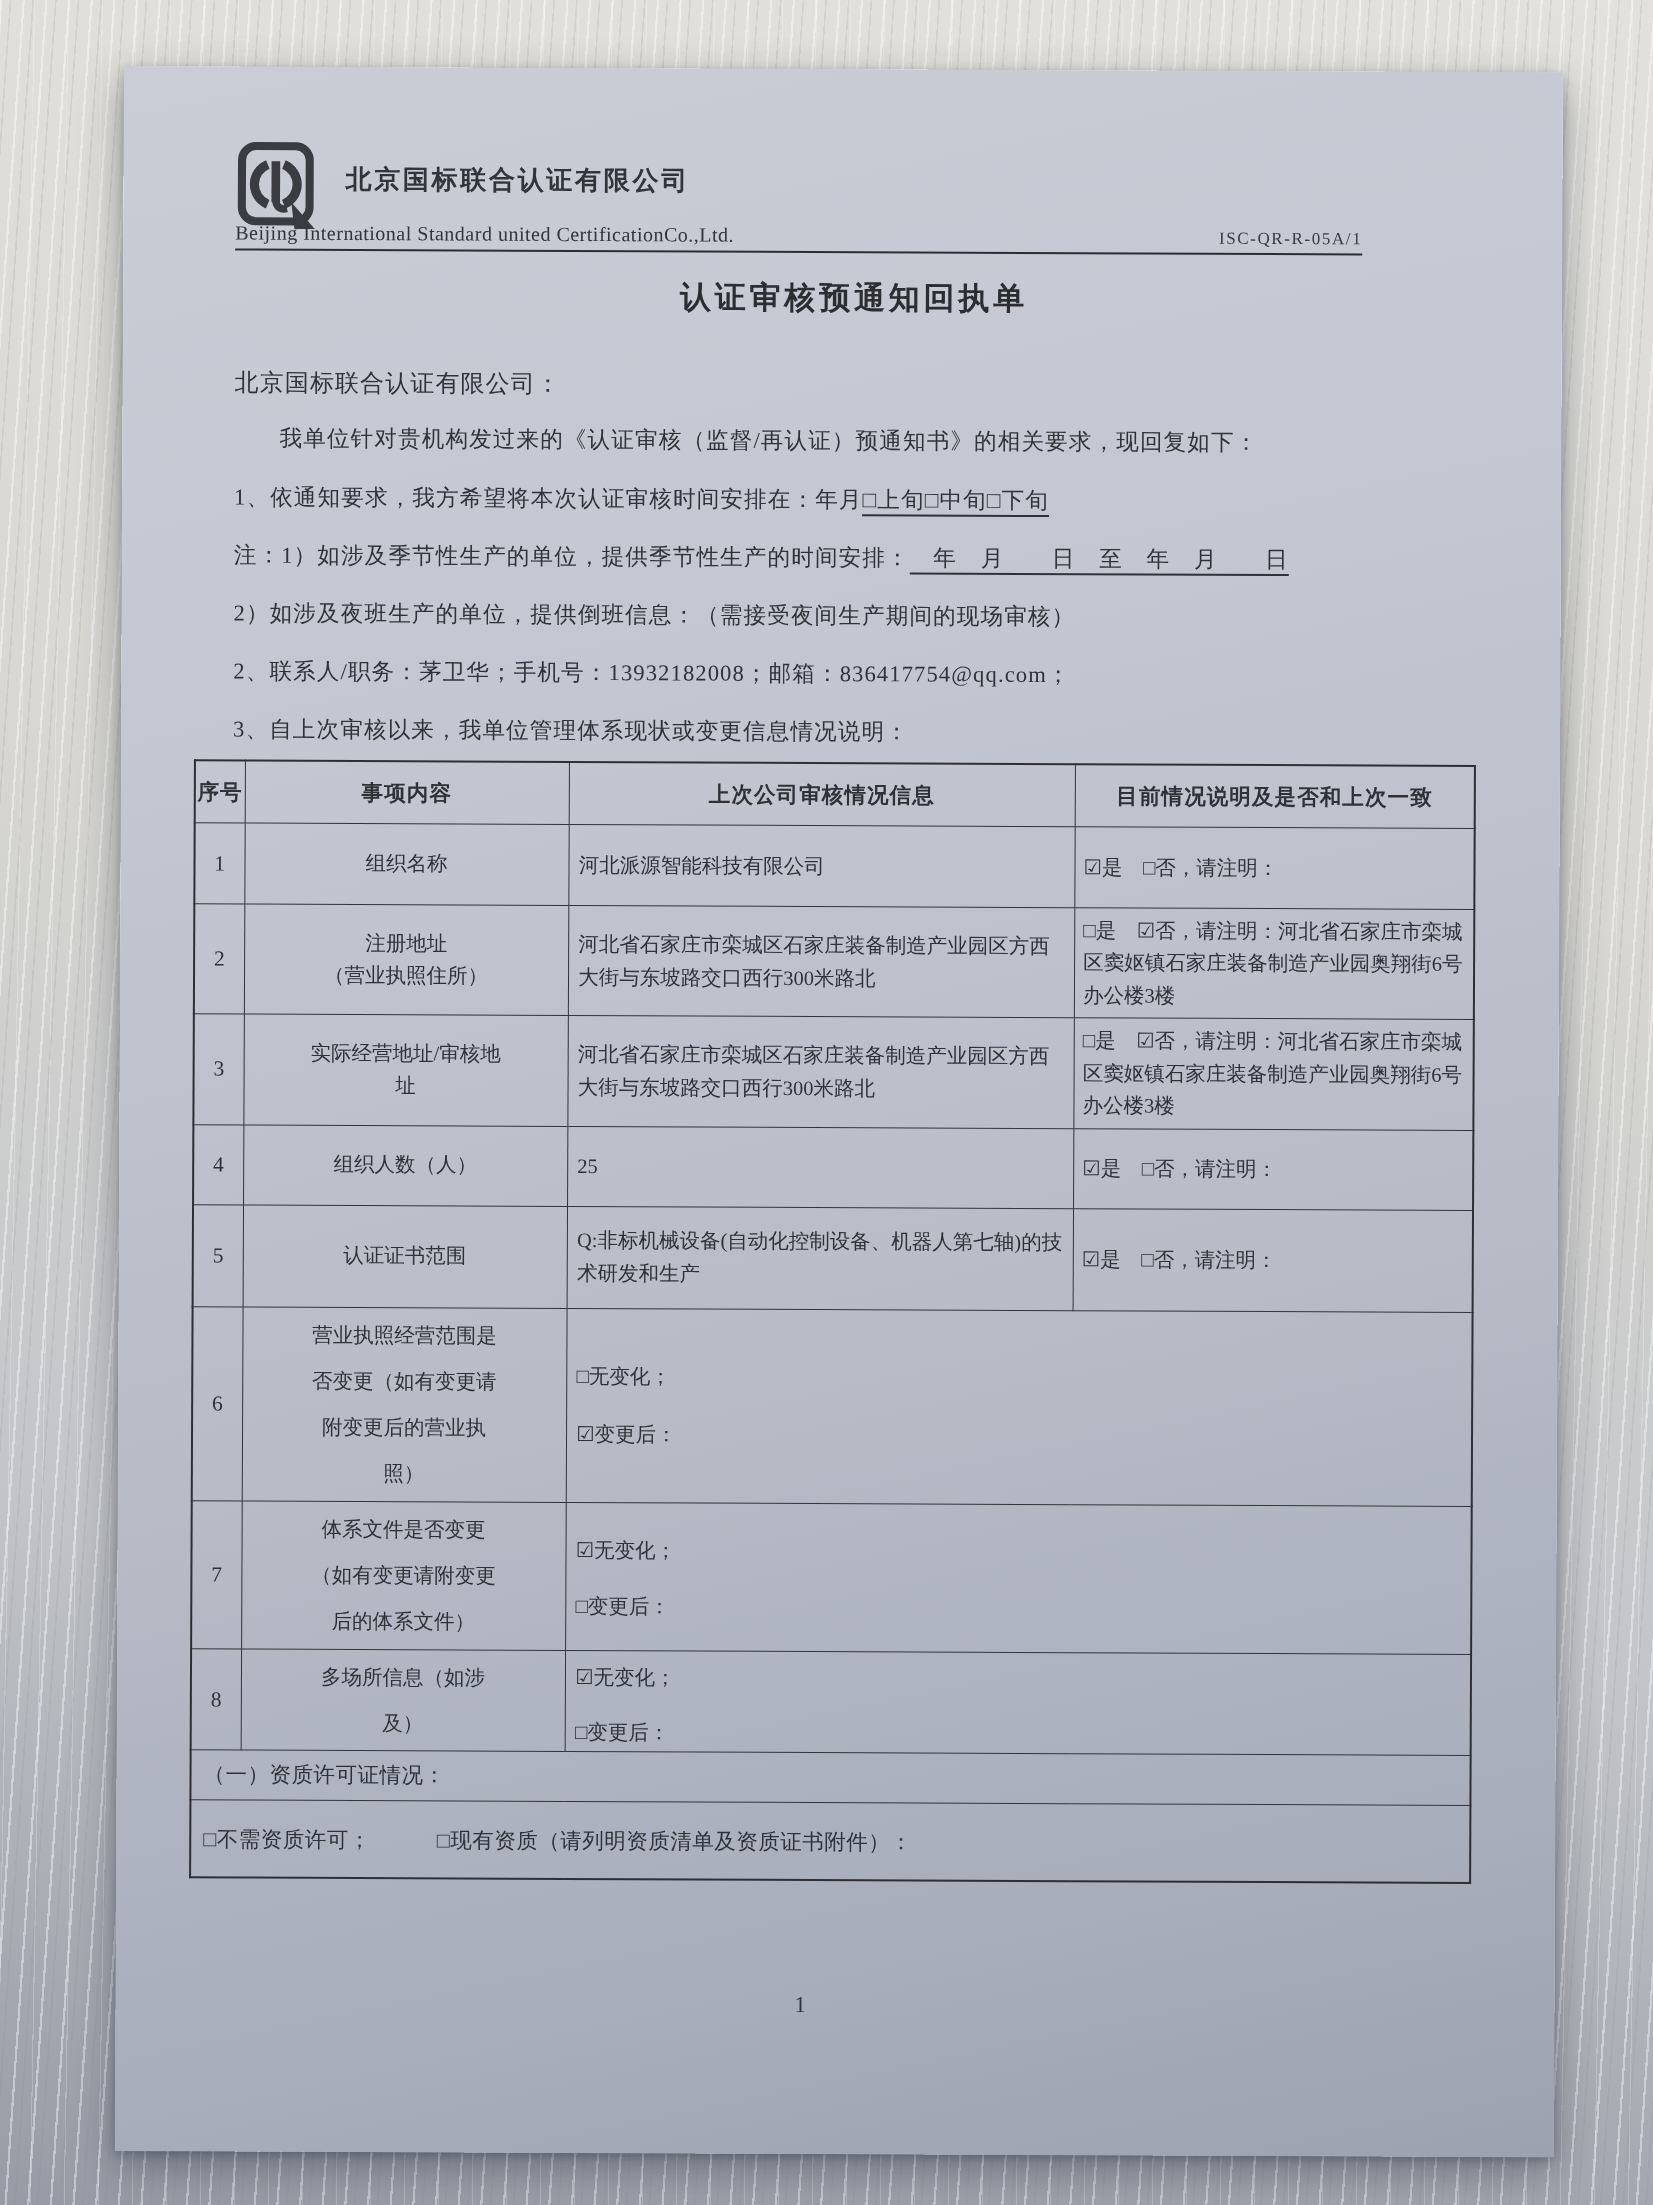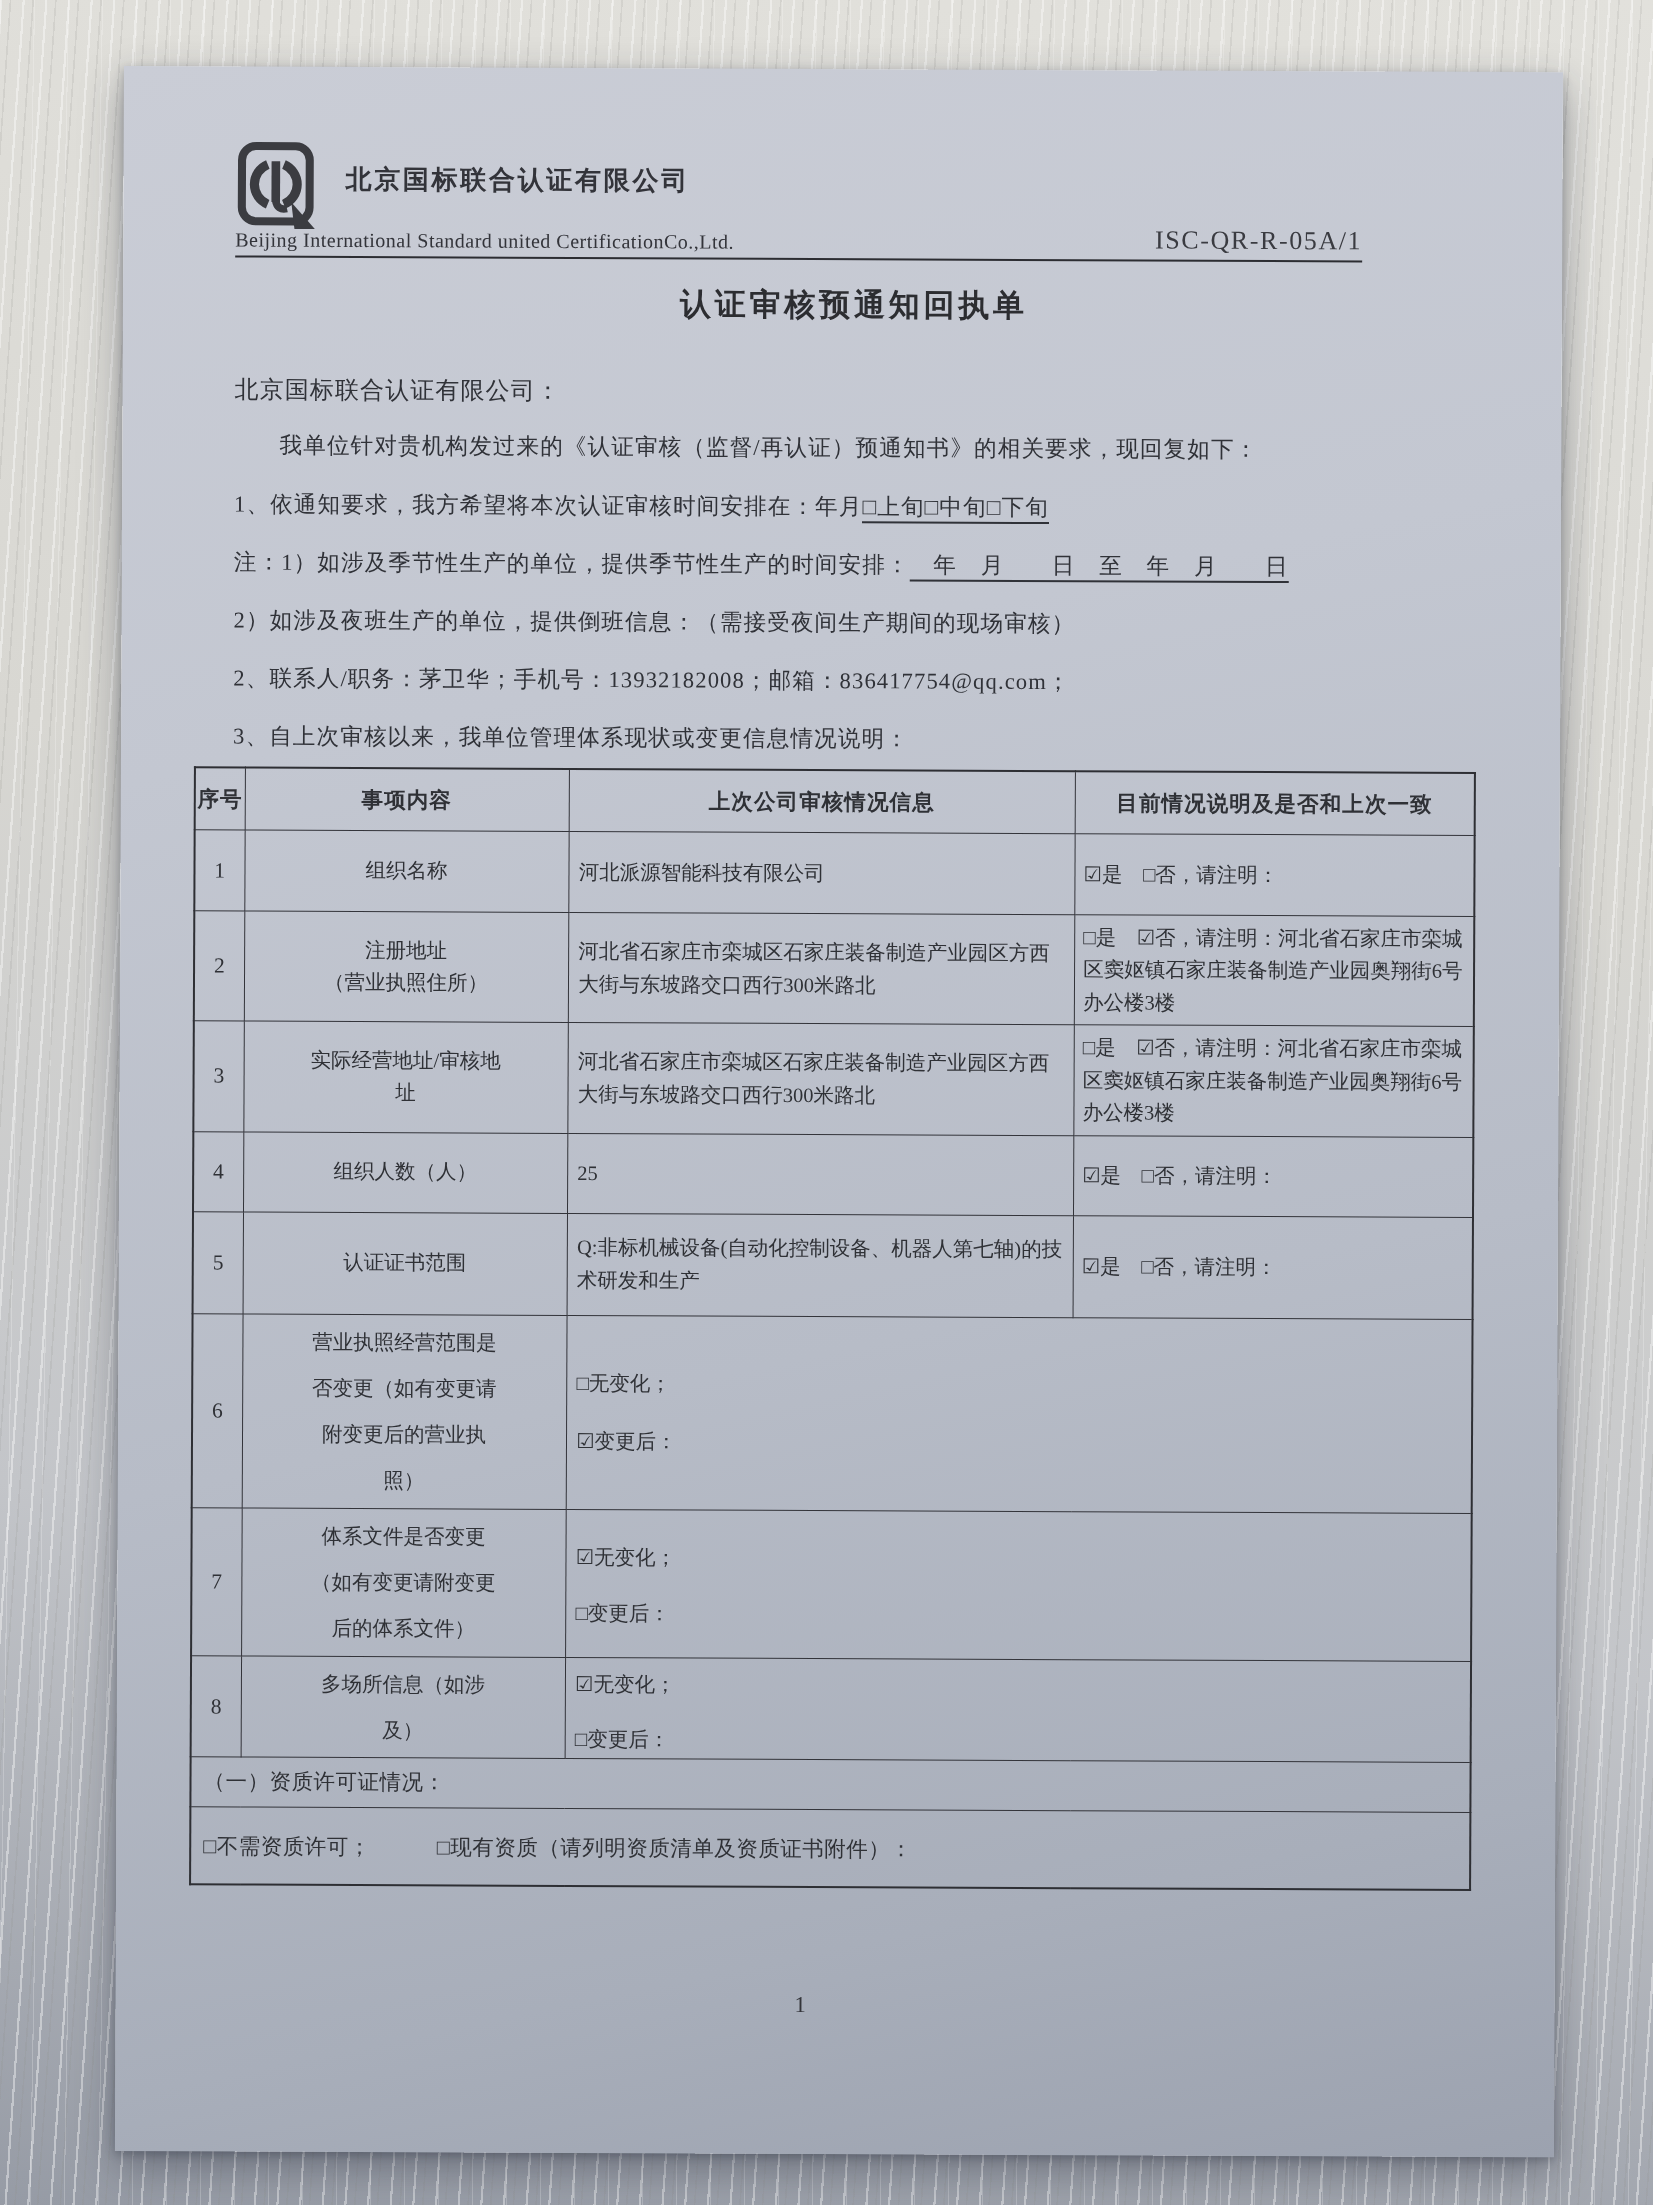--- a/index.html
+++ b/index.html
@@ -20,21 +20,21 @@
     color:#2f3136;
   }
   .content{position:absolute;inset:0;padding:75px 86px 0 112px;}
   
   .hdr-top{display:flex;align-items:center;gap:24px;}
   .logo{width:86px;height:95px;flex:0 0 auto;}
   .company-cn{font-size:26px;letter-spacing:2.7px;font-weight:600;color:#33343a;margin-top:-19.4px;}
   .hdr-bottom{display:flex;justify-content:space-between;align-items:flex-end;
     width:1127px;margin-top:-15px;border-bottom:2.7px solid #2c2d32;padding-bottom:4.3px;}
   .company-en{font-size:20px;letter-spacing:0.5px;color:#33343a;}
-  .doc-code{font-size:26px;letter-spacing:1.6px;color:#3a3b41;}
+  .doc-code{font-size:17px;letter-spacing:1.6px;color:#3a3b41;}
   
   .doc-title{width:1238px;text-align:center;font-size:31px;font-weight:bold;letter-spacing:3.8px;margin-top:24px;color:#2c2d31;}
   .para{width:1244px;font-size:22.6px;letter-spacing:1.1px;line-height:1.25;color:#303238;}
   .salutation{margin-top:51px;font-size:24px;}
   .intro{margin-top:27px;text-indent:2em;}
   .ln{margin-top:30px;}
   .u{border-bottom:2.2px solid #303238;padding-bottom:2.7px;}
   
   table{border-collapse:collapse;table-layout:fixed;width:1280px;margin-left:-39px;margin-top:15px;}
   col.c1{width:50px;}col.c2{width:324px;}col.c3{width:506px;}col.c4{width:400px;}

